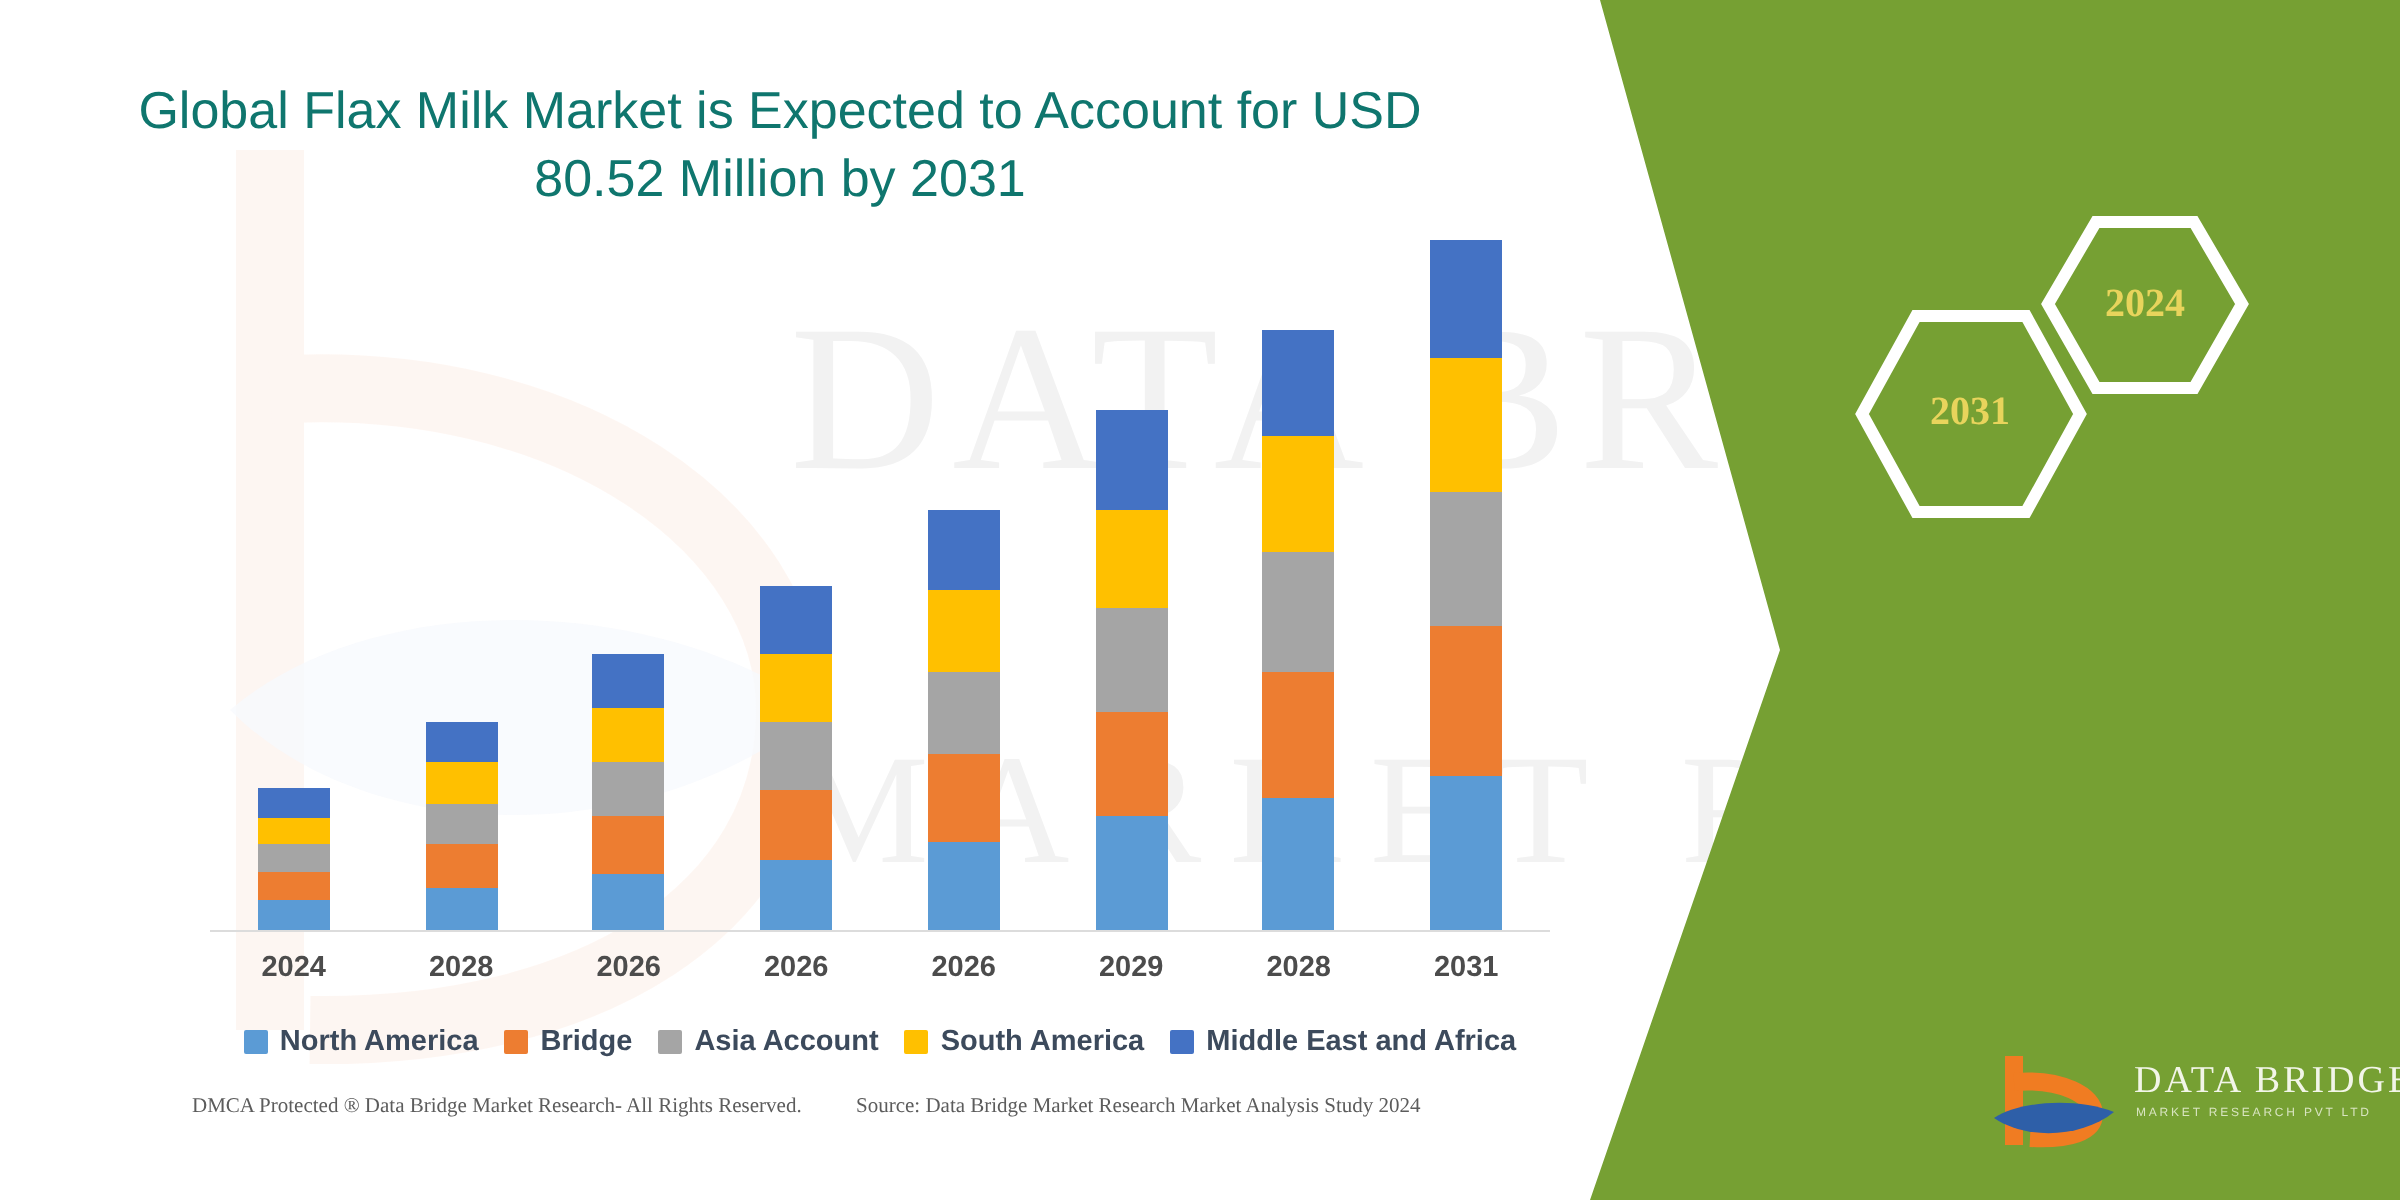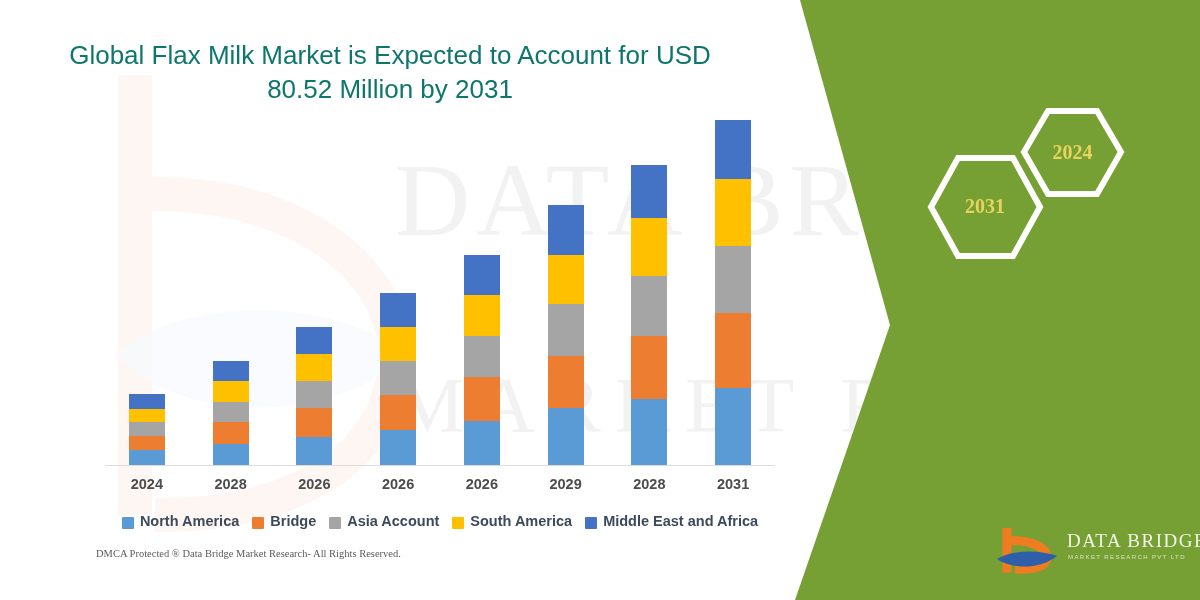--- a/index.html
+++ b/index.html
@@ -30,21 +30,21 @@
   .bar{width:36px;display:flex;flex-direction:column-reverse;}
   .seg{width:100%;}
 
   .xlabels{position:absolute;left:105px;top:470px;width:670px;height:28px;
            display:flex;justify-content:space-around;}
   .xlabel{width:83px;text-align:center;font-size:14.5px;font-weight:bold;color:#4c4c4c;line-height:28px;}
 
   
   .legend{position:absolute;left:105px;top:508px;width:670px;height:26px;
           display:flex;align-items:center;justify-content:center;gap:13px;}
-  .legend-item{display:flex;align-items:flex-end;gap:6px;}
+  .legend-item{display:flex;align-items:center;gap:6px;}
   .legend-swatch{width:12px;height:12px;display:block;border-radius:1px;}
   .legend-label{font-size:14.5px;font-weight:bold;color:#3c4a5c;white-space:nowrap;}
 
   
   .footer{position:absolute;left:0;top:548px;width:900px;height:22px;}
   .foot-l{position:absolute;left:96px;top:0;font-family:"Liberation Serif",serif;font-size:10.5px;color:#5c5c5c;white-space:nowrap;}
   .foot-r{position:absolute;left:428px;top:0;font-family:"Liberation Serif",serif;font-size:10.5px;color:#5c5c5c;white-space:nowrap;}
 
   
   .green-panel{position:absolute;left:0;top:0;width:1200px;height:600px;
@@ -189,20 +189,21 @@
           <span class="legend-label">South America</span>
         </div>
         <div class="legend-item">
           <span class="legend-swatch" style="background: rgb(68, 114, 196);"></span>
           <span class="legend-label">Middle East and Africa</span>
         </div>
       </div>
 
     <div class="footer">
       <div class="foot-l">DMCA Protected ® Data Bridge Market Research- All Rights Reserved.</div>
+      <div class="foot-r">Source: Data Bridge Market Research  Market Analysis Study 2024</div>
     </div>
   </div>
 
   <div class="green-panel">
 
     <div class="hexwrap">
 
       <div class="hex" style="left:95px;top:0;width:105px;height:95px;">
         <svg width="105" height="95" viewBox="0 0 105 95">
           <polygon points="28,6 77,6 101,47 77,89 28,89 4,47" fill="none" stroke="#ffffff" stroke-width="6"></polygon>

